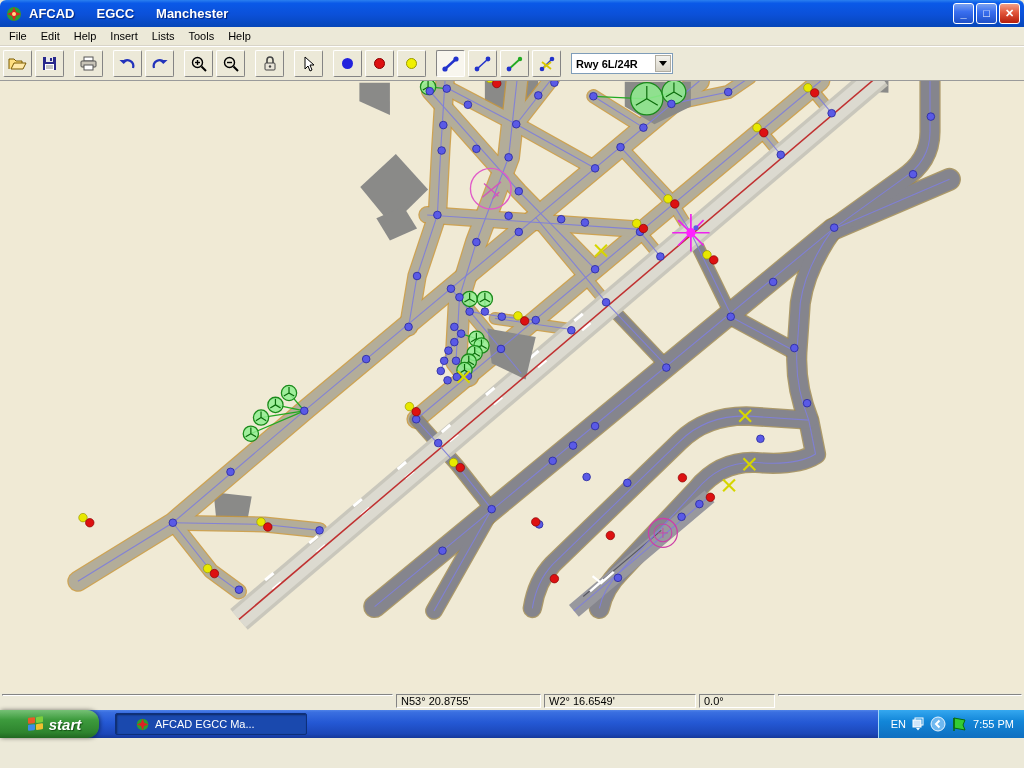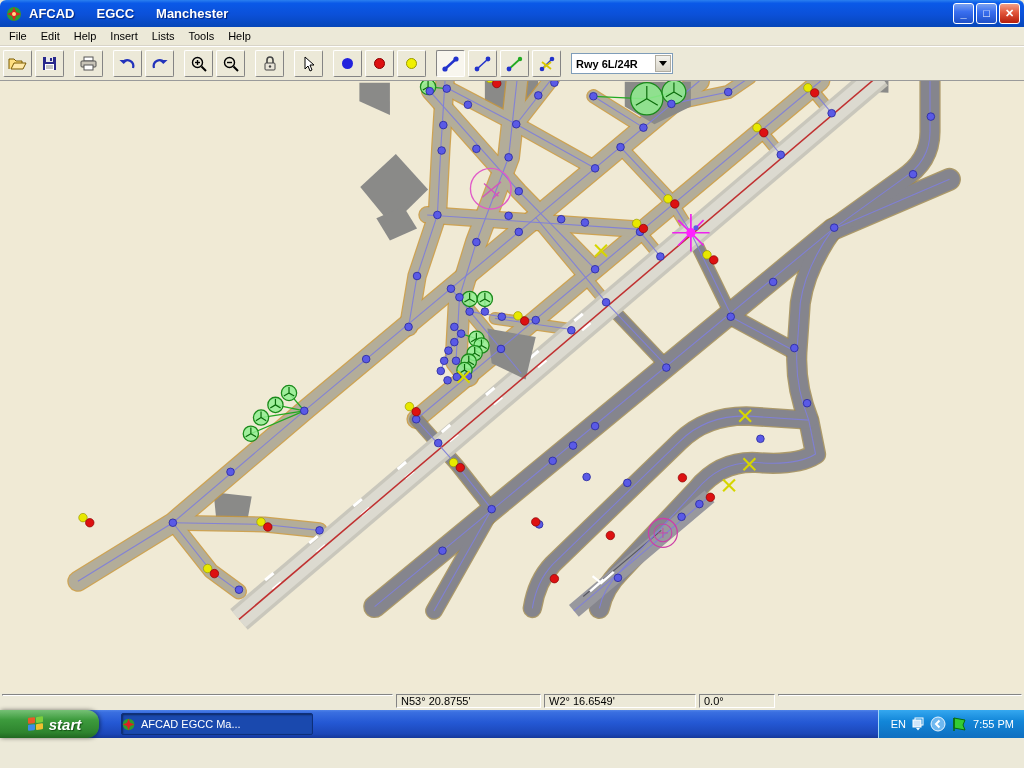--- a/index.html
+++ b/index.html
@@ -68,22 +68,22 @@
   .taskbar { height:28px; flex:0 0 28px; display:flex; align-items:stretch;
     background:linear-gradient(180deg,#4f83e8 0%,#3a6fe0 8%,#2458d4 45%,#1c47b8 85%,#15389b 100%); }
   .start-btn { width:99px; display:flex; align-items:center; gap:5px; padding-left:10px;
     background:linear-gradient(180deg,#76c176 0%,#3d9b3d 35%,#2e842e 80%,#216821 100%);
     border-radius:0 12px 12px 0; box-shadow:1px 0 4px rgba(0,0,0,.5);justify-content:center; }
   .start-label { color:#fff; font-size:15px; font-weight:bold; font-style:italic;
     text-shadow:1px 1px 1px #145014; }
   .win-flag { width:16px; height:14px; display:grid; grid-template-columns:7px 7px;
     grid-template-rows:6px 6px; gap:1px; transform:skewY(-6deg); }
   .win-flag i { border-radius:1px; }
-  .task-btn { margin:3px 0 3px 22px; width:192px; display:flex; align-items:center; gap:5px;
-    background:#1a49ae; border:1px solid #0d2f7a; border-radius:2px; padding:0 0;
+  .task-btn { margin:3px 0 3px 16px; width:192px; display:flex; align-items:center; gap:5px;
+    background:#1a49ae; border:1px solid #0d2f7a; border-radius:2px; padding:0 20px;
     color:#fff; font-size:11px; box-shadow:inset 1px 1px 2px rgba(0,0,0,.45); }
   .tray { margin-left:auto; display:flex; align-items:center; gap:6px; padding:0 10px 0 12px;
     background:linear-gradient(180deg,#35a8f0 0%,#1286d8 40%,#0f6fc0 100%);
     border-left:1px solid #9fd4f8; color:#fff; font-size:11px; }
   .tray-icon { display:inline-flex; align-items:center; justify-content:center; }
 </style>
 </head>
 <body>
 
 <div class="window">

